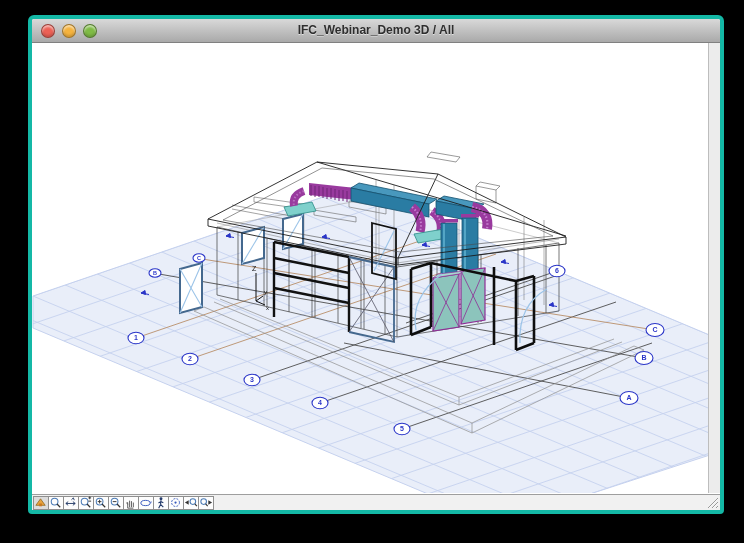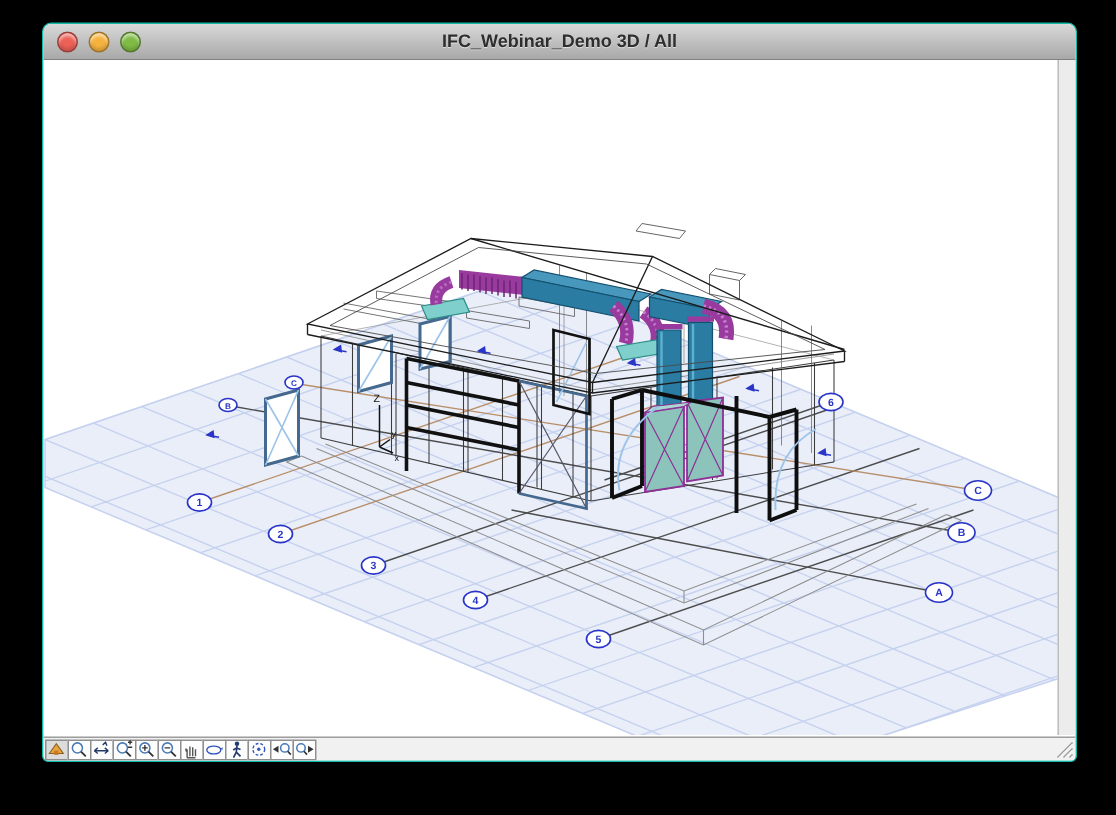--- a/index.html
+++ b/index.html
@@ -1,19 +1,19 @@
 <!DOCTYPE html>
 <html><head>
 <meta charset="utf-8">
 <style>
   html,body{margin:0;padding:0;background:#000;width:744px;height:543px;overflow:hidden;
     font-family:"Liberation Sans", sans-serif;}
   .stage{position:relative;width:744px;height:543px;background:#000;}
   .window{position:absolute;left:28px;top:15px;width:688px;height:491px;
-    border-radius:6px 6px 4px 4px;border:1px solid #14b8a6;overflow:hidden;background:#fff;}
+    border-radius:6px 6px 4px 4px;border:4px solid #14b8a6;overflow:hidden;background:#fff;}
   .titlebar{position:absolute;left:0;top:0;width:100%;height:23px;
     background:linear-gradient(#d9d9d9,#bcbcbc 60%,#a9a9a9);border-bottom:1px solid #808080;}
   .title{position:absolute;left:0;right:0;top:0;height:23px;line-height:23px;text-align:center;
     font-size:12px;font-weight:bold;color:#2e2e2e;text-shadow:0 1px 0 rgba(255,255,255,.55);}
   .lights{position:absolute;left:9px;top:5px;display:flex;gap:7px;}
   .light{width:12px;height:12px;border-radius:50%;border:1px solid rgba(0,0,0,.35);
     box-shadow:inset 0 2px 2px rgba(255,255,255,.55), inset 0 -2px 2px rgba(0,0,0,.15);}
   .content{position:absolute;left:0;top:24px;width:688px;height:450px;background:#fff;}
   .scene-svg{position:absolute;left:0;top:0;}
   .vscroll{position:absolute;right:0;top:0;width:11px;height:450px;background:#ececec;

